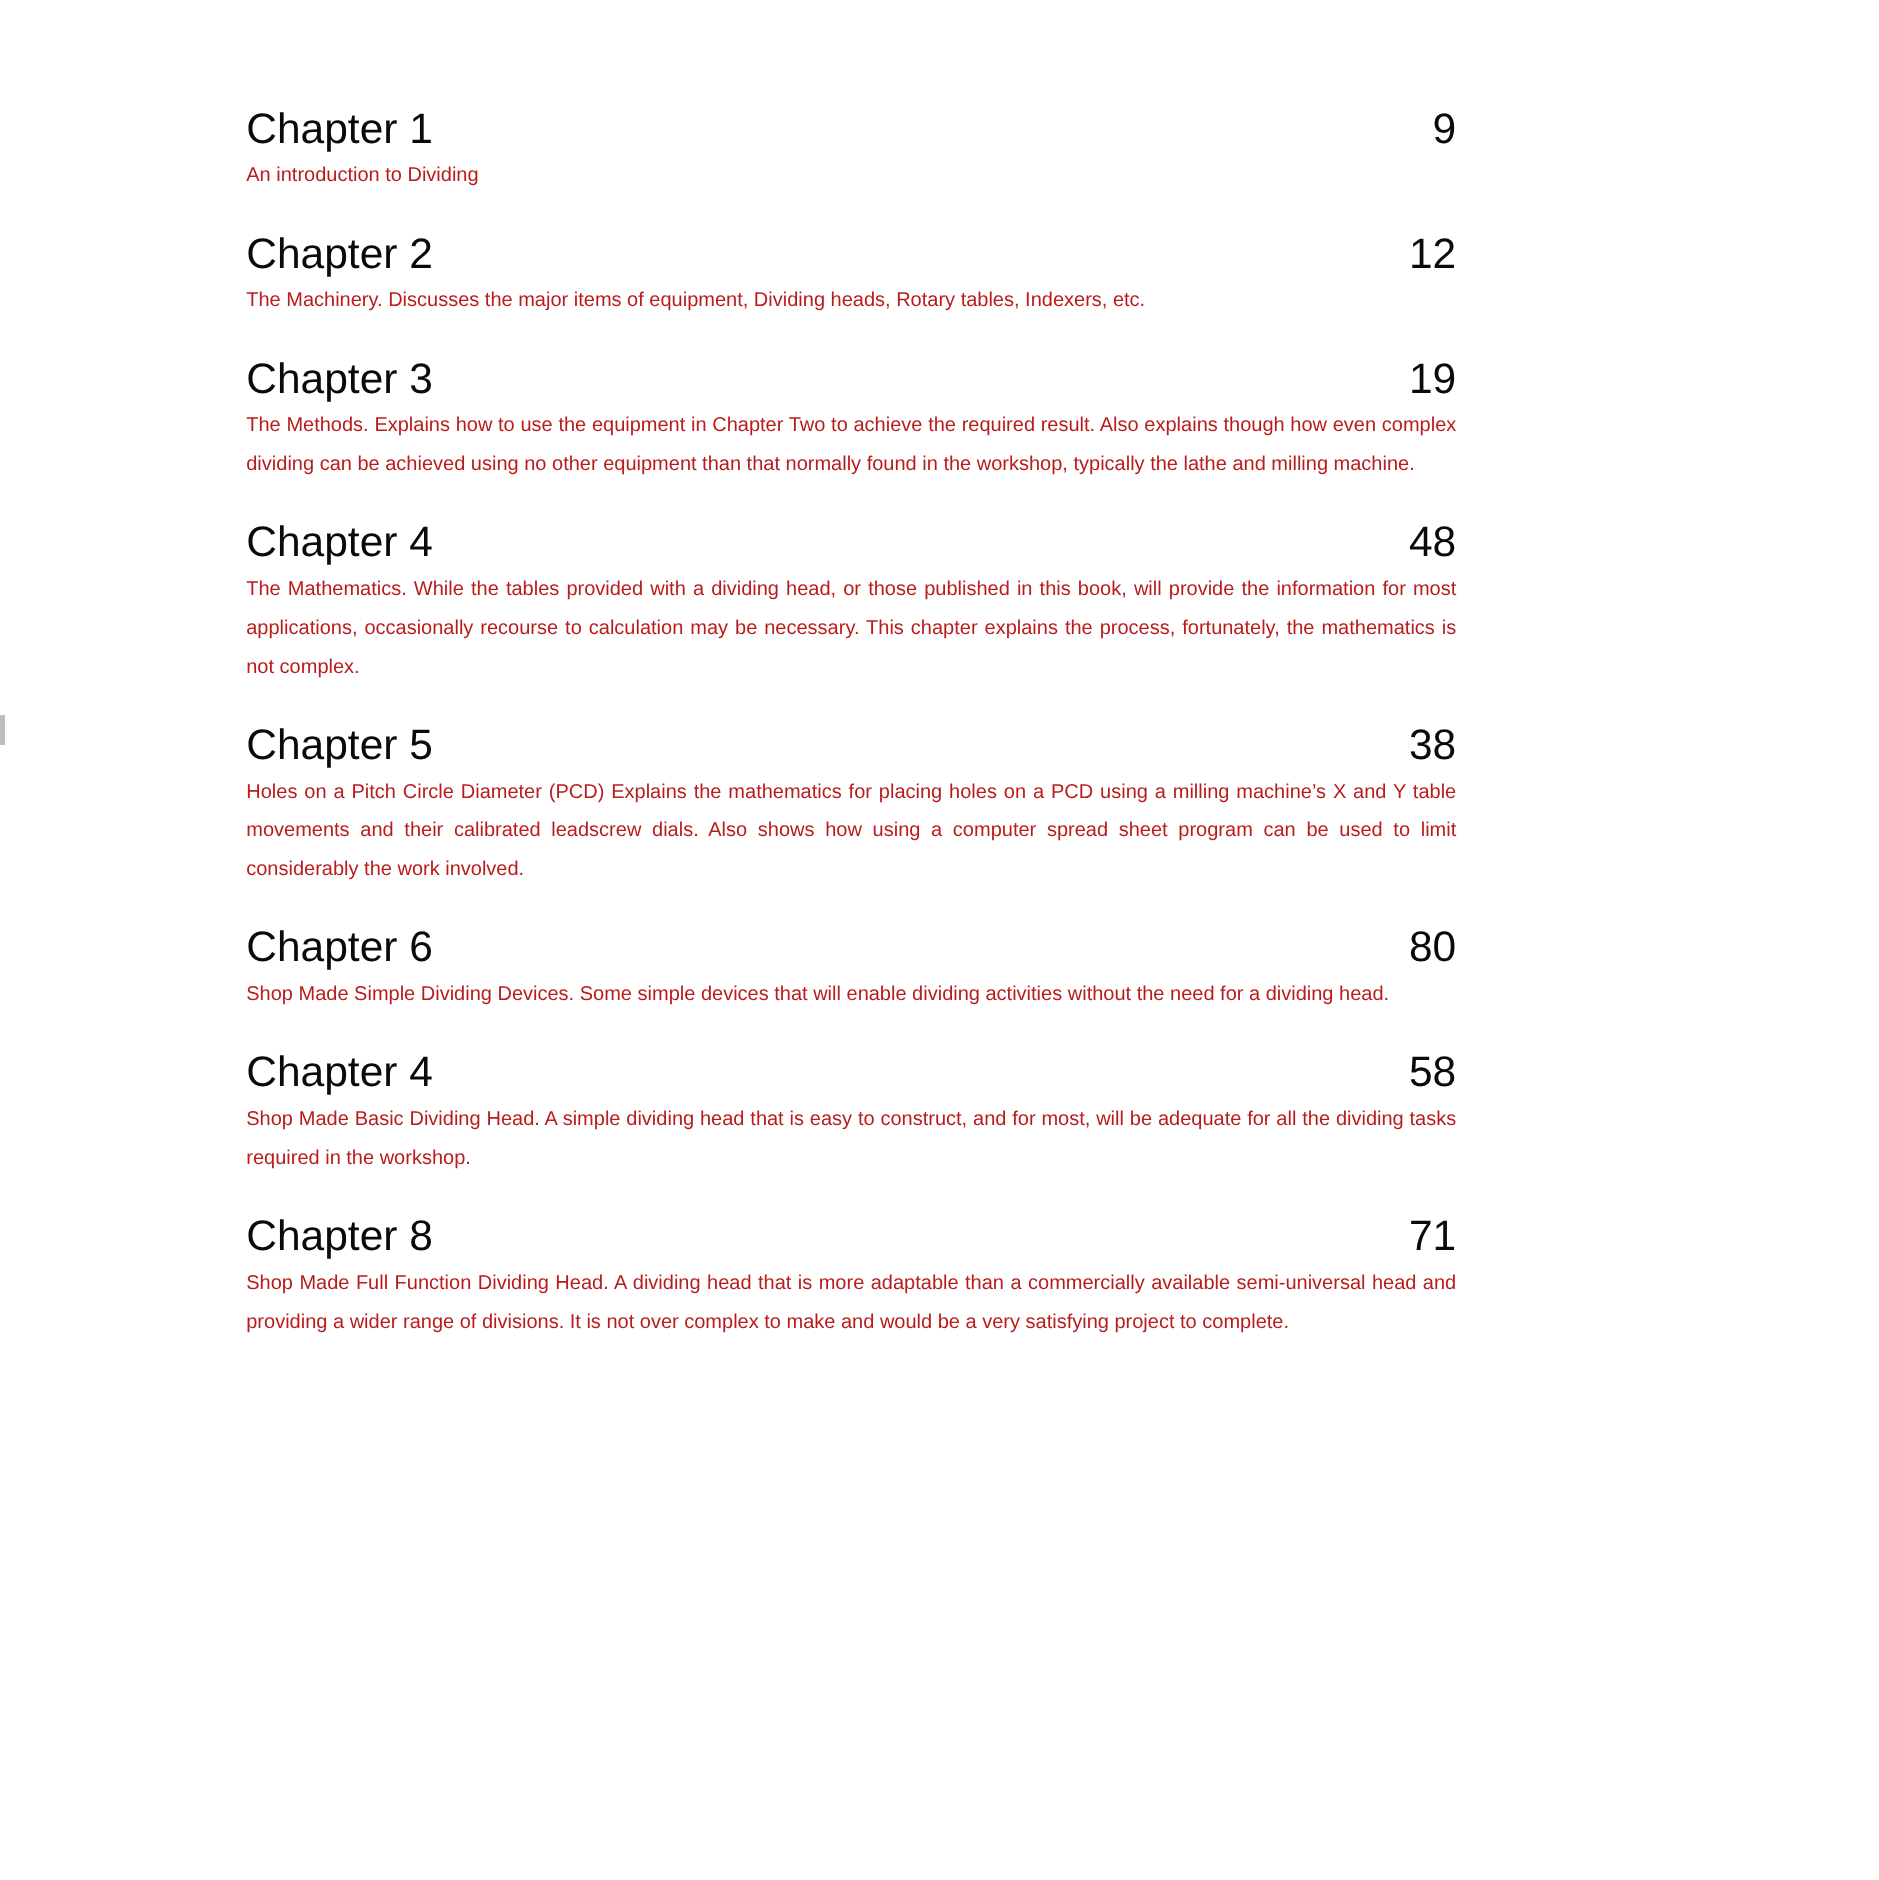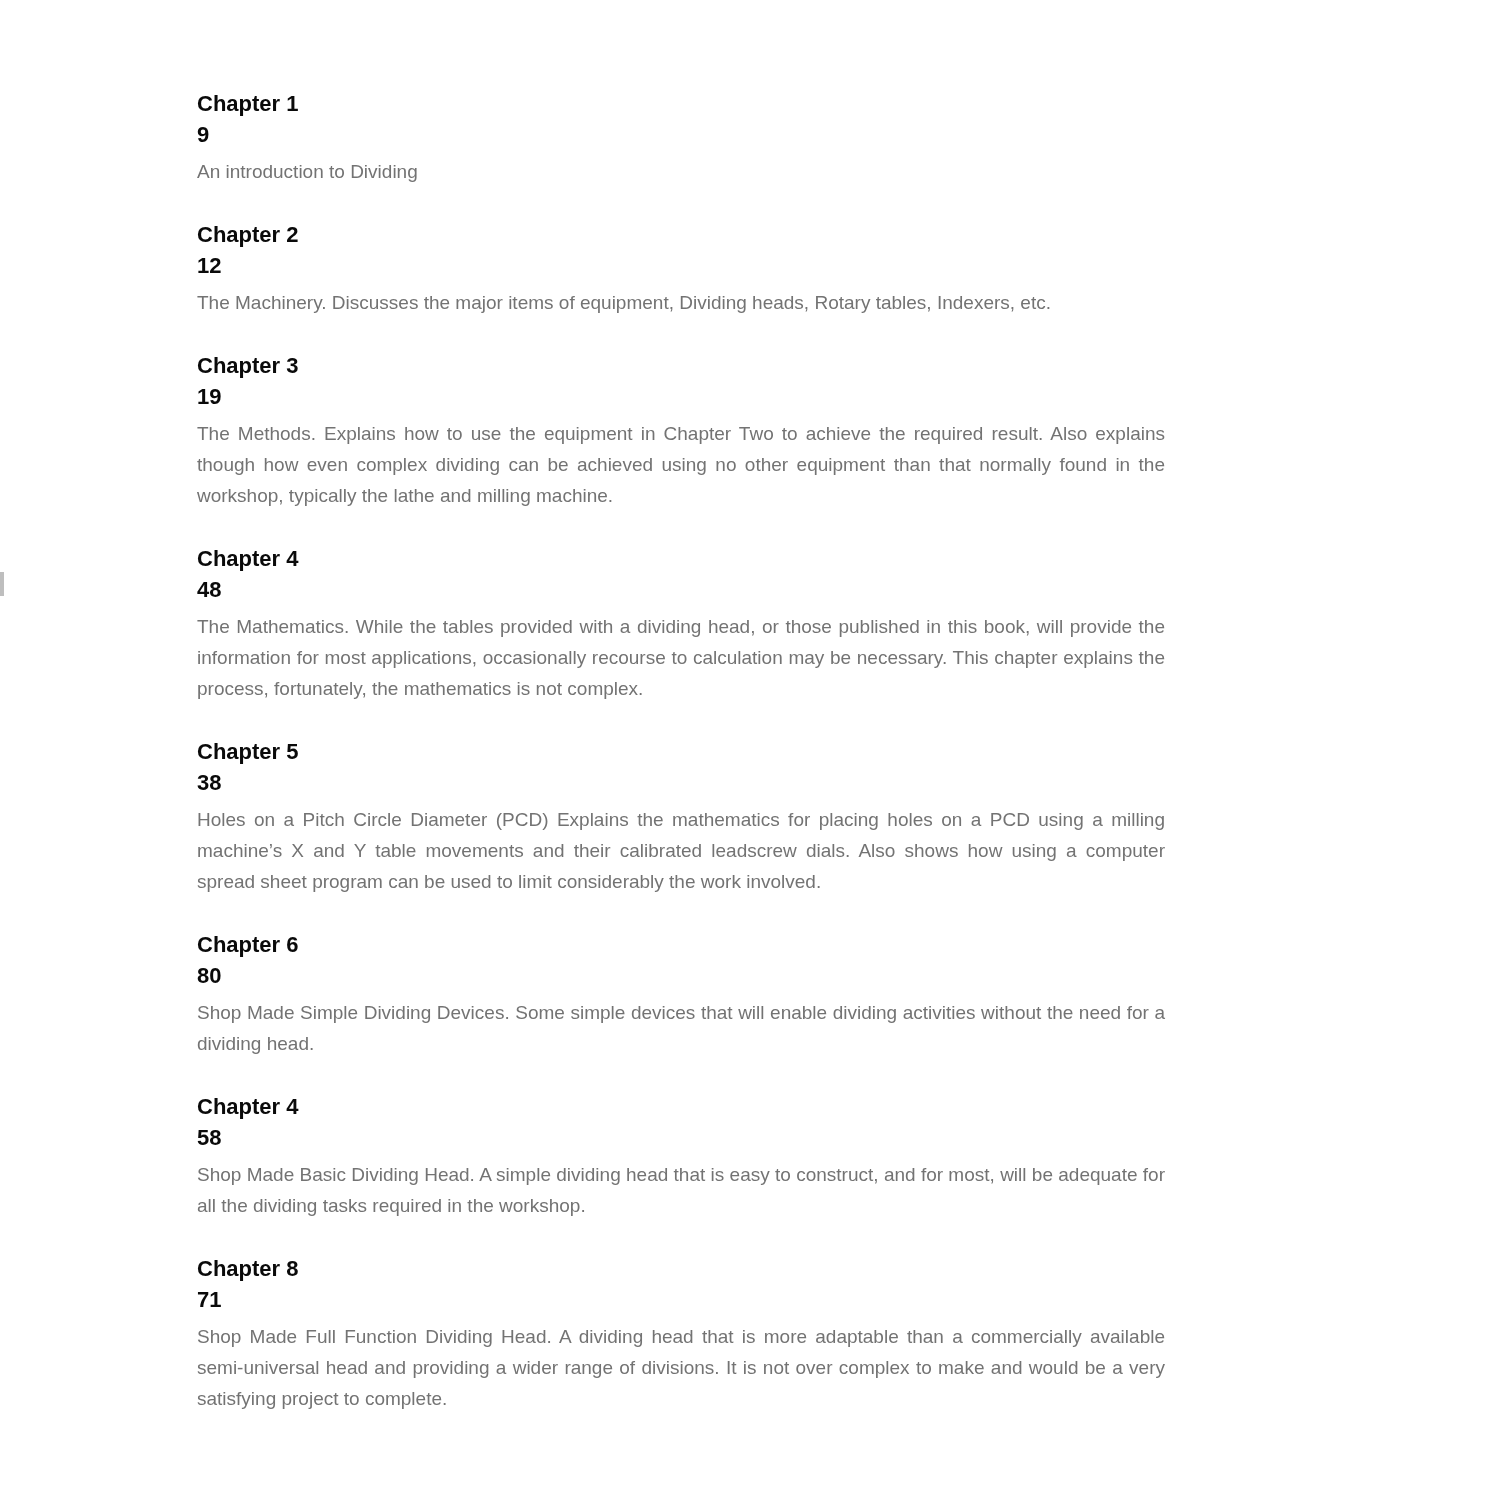--- a/index.html
+++ b/index.html
@@ -30,32 +30,31 @@
   .toc {
     width: 968px;
   }
   .chapter {
     margin-bottom: 32px;
   }
   .chapter-head {
     display: flex;
     justify-content: space-between;
     align-items: baseline;
-    font-weight: bold;
-    font-size: 22px;
+    font-weight: normal;
+    font-size: 34px;
     line-height: 31px;
     margin-bottom: 6px;
     color: #0a0a0a;
-    flex-direction: column;
   }
   .chapter-desc {
-    font-size: 19px;
+    font-size: 16px;
     line-height: 31px;
     text-align: justify;
-    color: #737373;
+    color: #b91c1c;
   }
   .scan-artifact {
     position: absolute;
     left: 0px;
     top: 572px;
     width: 9px;
     height: 24px;
     background: transparent;
     border-left: 4px solid #8a8a8a;
     border-radius: 0 60% 60% 0;

